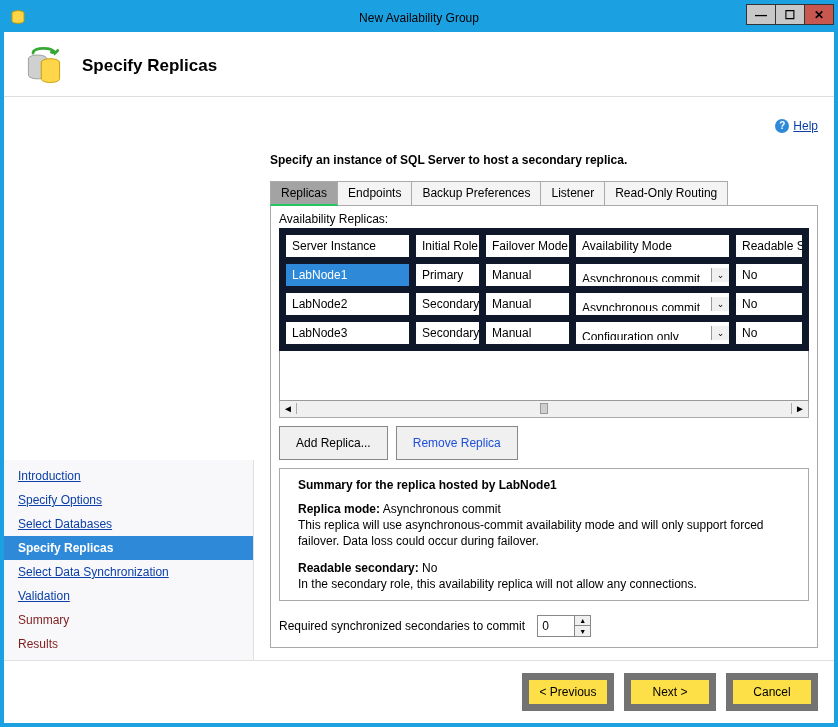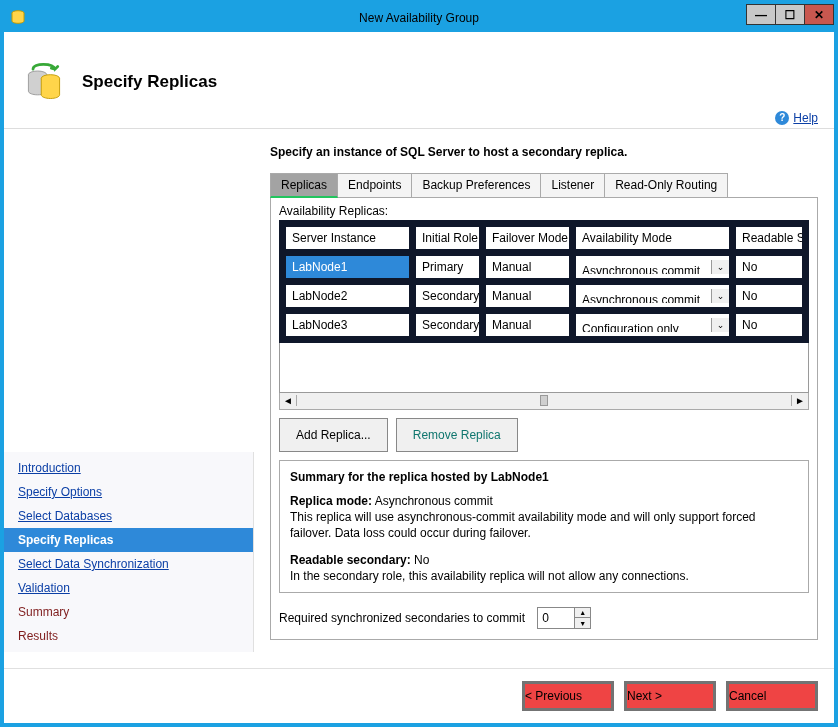--- a/index.html
+++ b/index.html
@@ -11,21 +11,20 @@
     padding: 4px;
     color: #000;
   }
   .window {
     width: 830px;
     height: 719px;
     background: #fff;
     display: flex;
     flex-direction: column;
     position: relative;
-    gap: 16px;
   }
   .titlebar {
     height: 28px;
     background: #1ba1e2;
     display: flex;
     align-items: center;
     justify-content: center;
     position: relative;
     color: #000;
   }
@@ -225,24 +224,24 @@
   }
   .grid-spacer { height: 50px; border: 1px solid #9a9a9a; border-top: none; }
   .btn-row { margin: 8px 0; display: flex; gap: 8px; }
   .btn {
     border: 1px solid #888;
     background: #f0f0f0;
     padding: 9px 16px;
     font-size: 12px;
     cursor: default;
   }
-  .btn.disabled { color: #0f766e; }
+  .btn.disabled { color: #1d4ed8; }
   .summary-box {
     border: 1px solid #aaa;
-    padding: 8px 10px;
+    padding: 8px 18px;
     font-size: 12px;
     line-height: 1.35;
   }
   .summary-title { font-weight: bold; margin-bottom: 8px; }
   .summary-sec-label { font-weight: bold; }
   .reqsync-row {
     display: flex;
     align-items: center;
     gap: 12px;
     margin-top: 14px;
@@ -277,25 +276,25 @@
   }
   .spinner .sp-btn:first-child { border-bottom: 1px solid #888; }
   .footer {
     display: flex;
     justify-content: flex-end;
     gap: 10px;
     padding: 12px 16px;
     border-top: 1px solid #e0e0e0;
   }
   .footer .fbtn {
-    border: 3px solid #737373;
-    background: #ef4444;
+    border: 7px solid #737373;
+    background: #fde047;
     padding: 5px 0;
     width: 92px;
-    text-align: left;
+    text-align: center;
     font-size: 12px;
   }
 </style>
 </head>
 <body>
 
 <div class="window">
 
   <div class="titlebar">
     <svg class="title-icon" viewBox="0 0 16 16">

